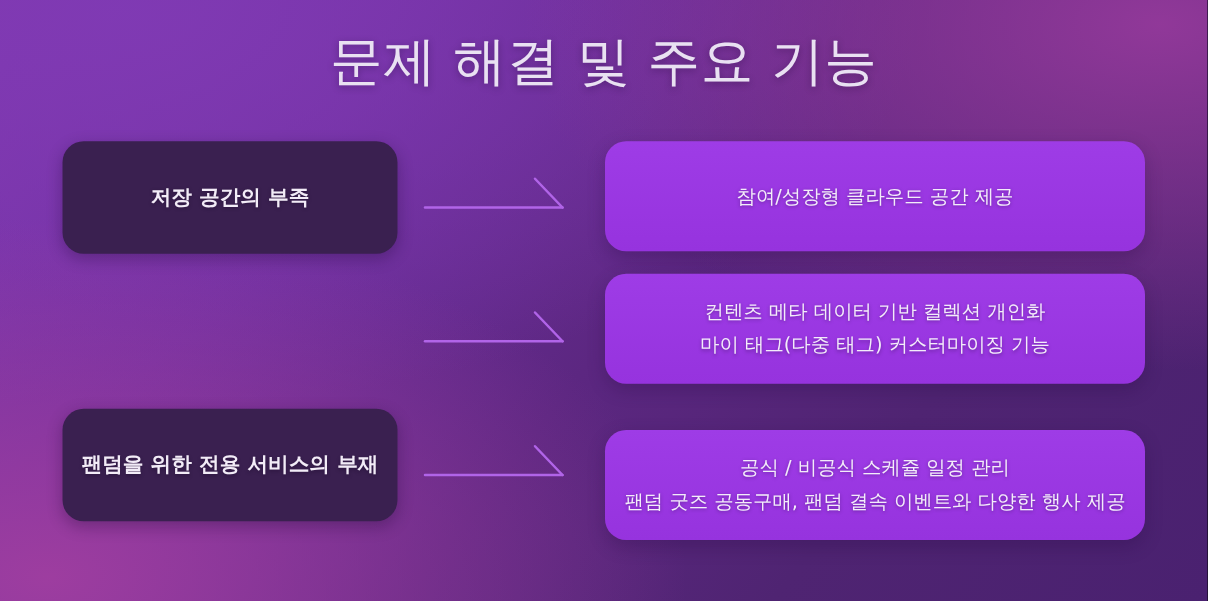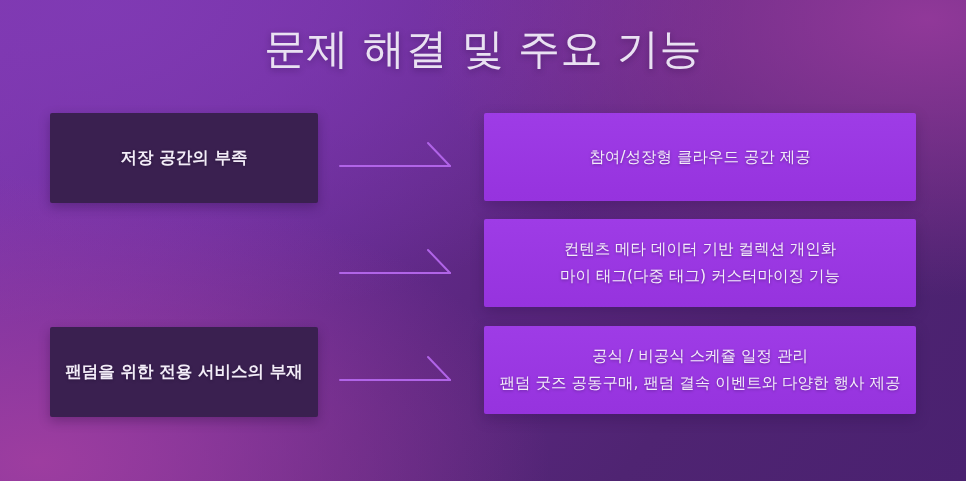--- a/index.html
+++ b/index.html
@@ -35,21 +35,21 @@
     text-shadow: 0 2px 6px rgba(30,10,50,0.35);
   }
 
   
   .card {
     position: absolute;
     display: flex;
     align-items: center;
     justify-content: center;
     text-align: center;
-    border-radius: 2px;
+    border-radius: 17px;
     box-sizing: border-box;
     padding: 6px 14px;
   }
   .card .card-text {
     font-size: 16px;
     line-height: 26px;
     font-weight: 700;
     color: #f2ecf7;
     white-space: pre-line;
     text-shadow: 0 1px 3px rgba(20,5,35,0.35);
@@ -77,21 +77,21 @@
     font-weight: 400;
     color: #f3ecfa;
   }
 
   
   .row1 { top: 113px; }
   .row2 { top: 220px; }
   .row3 { top: 327px; }
   .solution-card.row1 { top: 113px; height: 88px; }
   .solution-card.row2 { top: 219px; height: 88px; }
-  .solution-card.row3 { top: 326px; height: 88px; }
+  .solution-card.row3 { top: 344px; height: 88px; }
 
   
   .arrow {
     position: absolute;
     left: 338px;
     width: 124px;
     height: 40px;
   }
   .arrow.row1 { top: 138px; }
   .arrow.row2 { top: 245px; }

